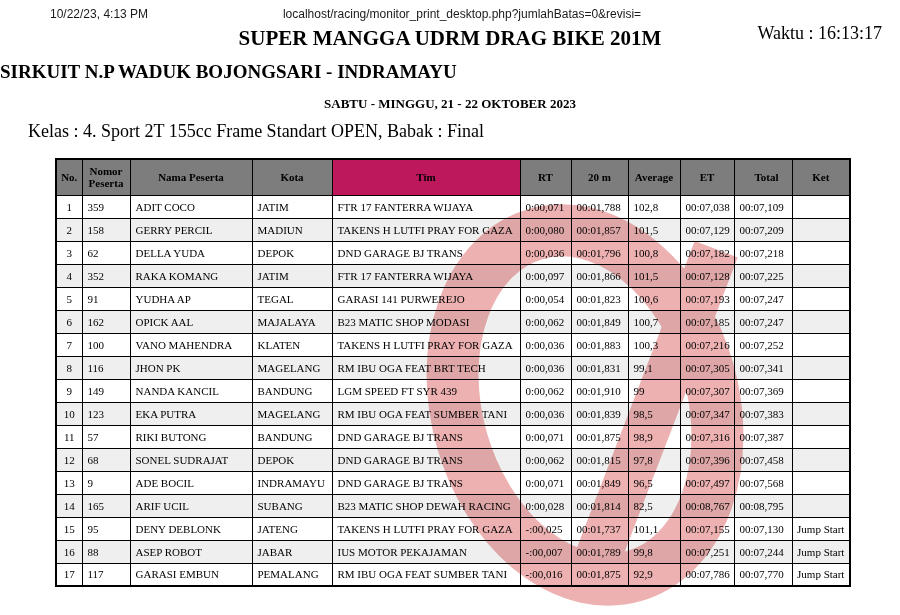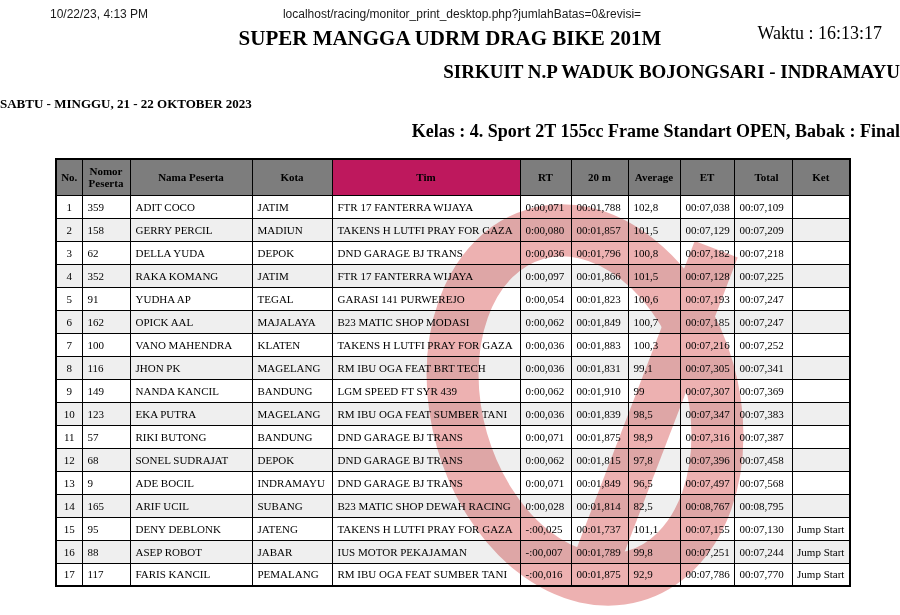--- a/index.html
+++ b/index.html
@@ -9,26 +9,26 @@
   
   .print-meta { position:absolute; top:7px; left:12px; width:100%; height:16px;
                 font-family:"Liberation Sans", sans-serif; font-size:12px; color:#1a1a1a; }
   .pm-date { position:absolute; left:38px; top:0; }
   .pm-url  { position:absolute; left:0; width:100%; text-align:center; top:0; }
 
   
   .title   { position:absolute; top:26px;  left:0; width:100%; text-align:center;
              font-size:21px; font-weight:bold; }
   .waktu   { position:absolute; top:23px; right:18px; font-size:18px; }
-  .venue   { position:absolute; top:61px;  left:0; width:100%; text-align:right;
+  .venue   { position:absolute; top:61px;  left:0; width:100%; text-align:left;
              font-size:19px; font-weight:bold; }
-  .dateline{ position:absolute; top:96px;  left:0; width:100%; 
+  .dateline{ position:absolute; top:96px;  left:0; width:100%; text-align:center;
              font-size:13px; font-weight:bold; }
-  .classline{ position:absolute; top:121px; left:0; width:100%; text-align:right;
-             font-size:18px; font-weight:bold; }
+  .classline{ position:absolute; top:121px; left:0; width:100%; text-align:left;
+             font-size:18px; font-weight:normal;padding-left:28px; }
 
   
   .table-wrap { position:absolute; left:55px; top:158px; z-index:1; }
   table { border-collapse:collapse; table-layout:fixed; width:794px; border:2px solid #000; }
   th, td { border:1.5px solid #000; font-size:11px; overflow:hidden; white-space:nowrap; }
   thead th { height:36px; background:#7d7d7d; font-weight:bold; text-align:center;
              white-space:normal; line-height:1.15; padding:0 2px; }
   tbody td { height:23px; padding:0 2px 0 5px; text-align:left; }
   tbody td.c { text-align:center; padding:0 2px; }
   tbody tr.stripe { background:#efefef; }
@@ -286,21 +286,21 @@
           <td>-:00,007</td>
           <td>00:01,789</td>
           <td>99,8</td>
           <td>00:07,251</td>
           <td>00:07,244</td>
           <td class="c">Jump Start</td>
         </tr>
         <tr>
           <td class="c">17</td>
           <td>117</td>
-          <td>FARIS KANCIL</td>
+          <td>GARASI EMBUN</td>
           <td>PEMALANG</td>
           <td>RM IBU OGA FEAT SUMBER TANI</td>
           <td>-:00,016</td>
           <td>00:01,875</td>
           <td>92,9</td>
           <td>00:07,786</td>
           <td>00:07,770</td>
           <td class="c">Jump Start</td>
         </tr>
       </tbody>

